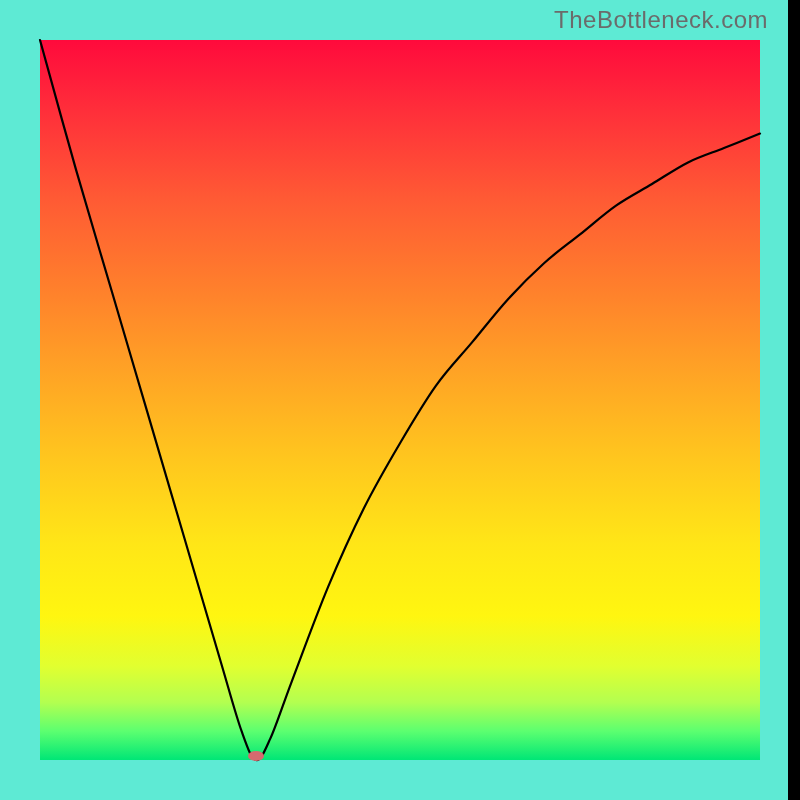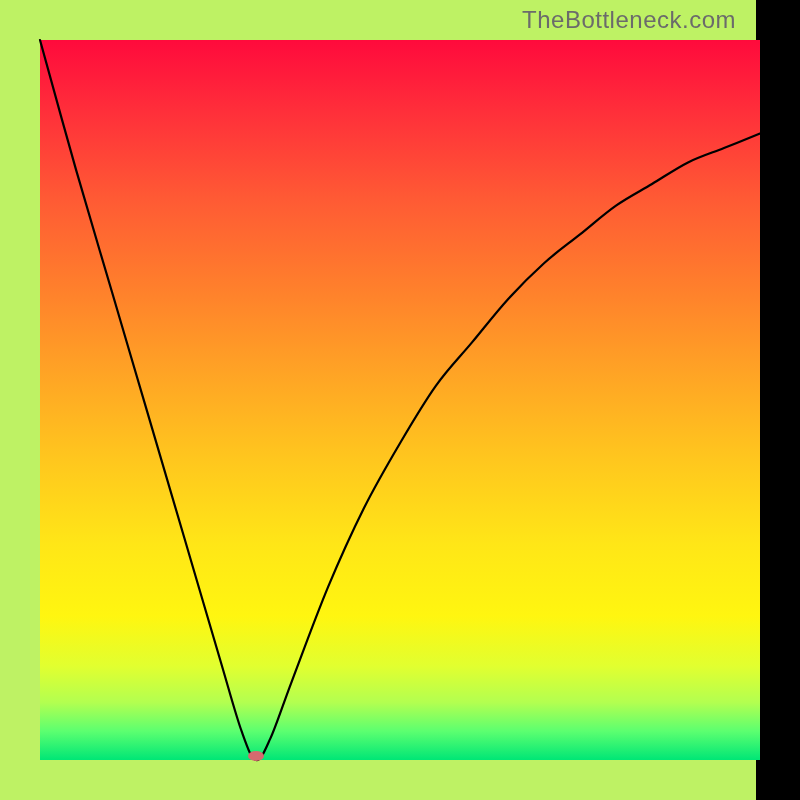--- a/index.html
+++ b/index.html
@@ -8,21 +8,22 @@
     width: 800px;
     height: 800px;
     overflow: hidden;
     background: #000;
     font-family: Arial, Helvetica, sans-serif;
   }
   .frame {
     position: relative;
     width: 756px;
     height: 800px;
-    background: #bef264;
+    background: #5eead4;
+    padding-left: 32px;
   }
   .plot-area {
     position: absolute;
     left: 40px;
     top: 40px;
     width: 720px;
     height: 720px;
     background: linear-gradient(to bottom,
       #ff0a3c 0%,
       #ff2f3a 10%,

